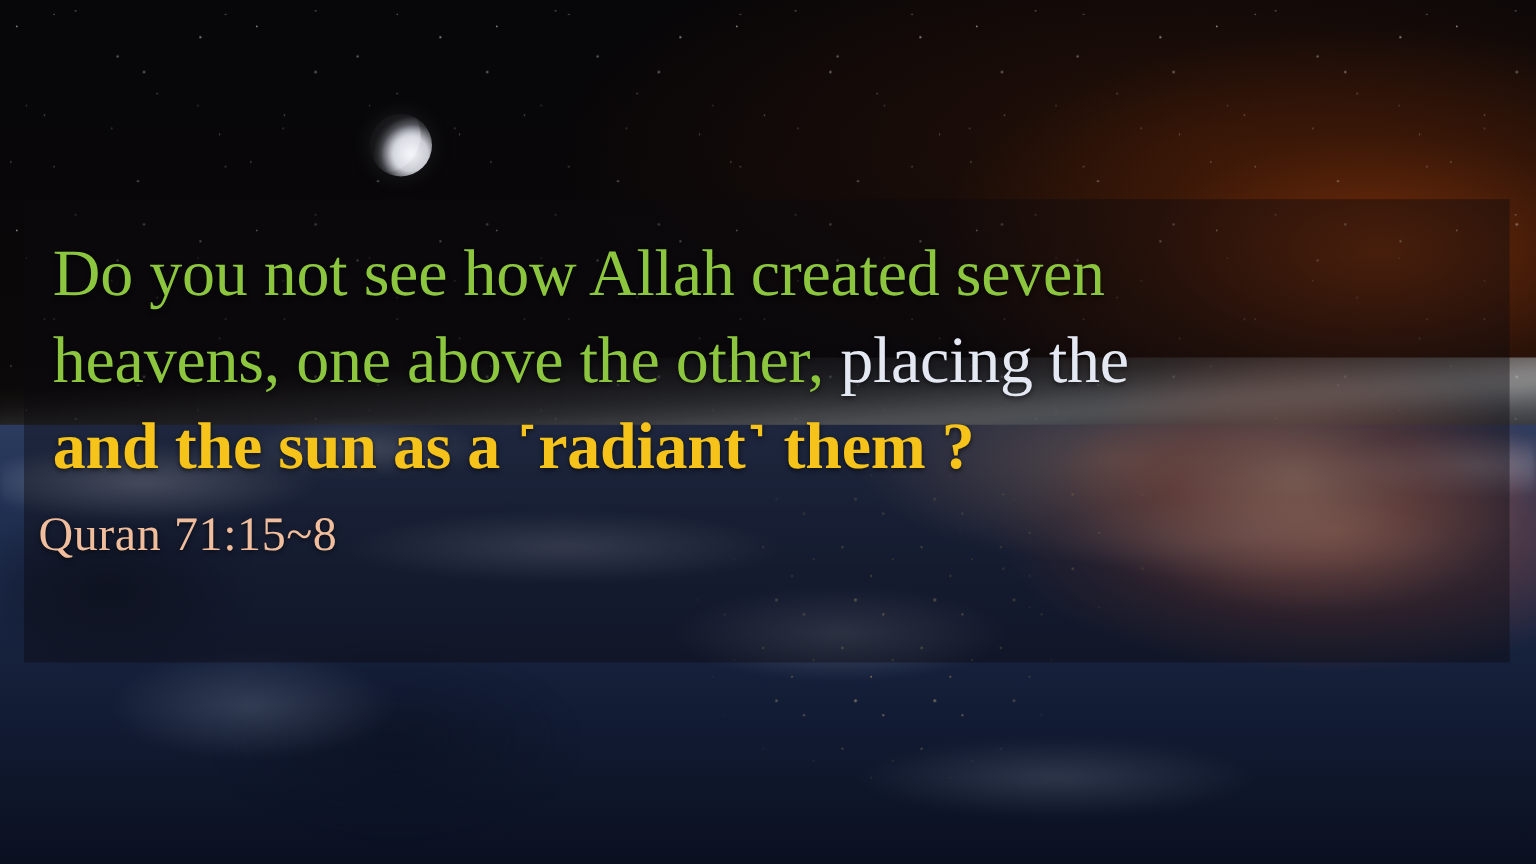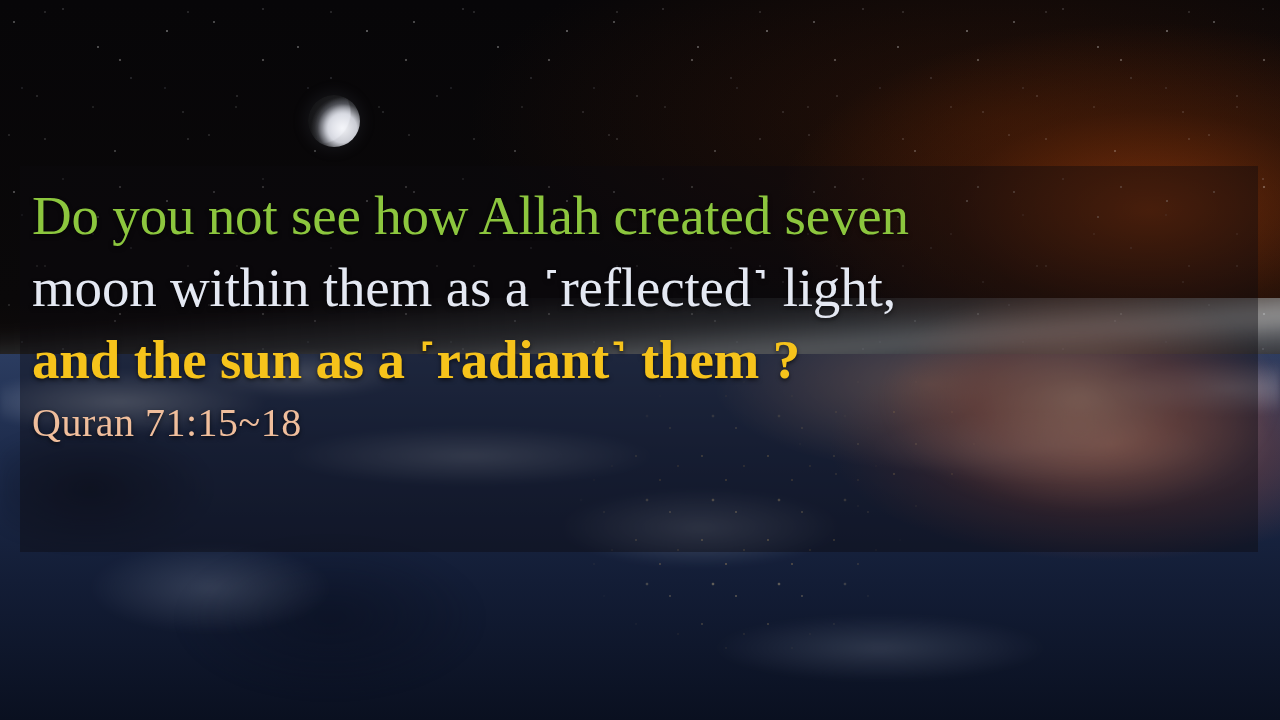--- a/index.html
+++ b/index.html
@@ -146,21 +146,21 @@
   }
 
   
   .panel{
     position:absolute;left:20px;top:166px;width:1238px;height:386px;
     background:rgba(12,10,14,.42);
     box-sizing:border-box;
     padding:14px 0 0 12px;
   }
   .verse{
-    margin:0;
+    margin:12px;
     font-size:55px;
     line-height:72px;
     letter-spacing:-.2px;
     font-weight:400;
     white-space:nowrap;
   }
   .ln{display:block;}
   .green{color:#8CC63E;text-shadow:0 2px 4px rgba(0,0,0,.55);}
   .white{color:#E4E8F2;text-shadow:0 2px 4px rgba(0,0,0,.55);}
   .gold{color:#F6C31B;font-weight:700;text-shadow:0 2px 4px rgba(0,0,0,.6);}
@@ -195,19 +195,19 @@
     <div class="land"></div>
     <div class="citylights"></div>
     <div class="citylights2"></div>
     <div class="clouds"></div>
     <div class="sunglow"></div>
   </div>
 
   <div class="panel">
     <p class="verse">
       <span class="ln"><span class="green">Do you not see how Allah created seven</span></span>
-      <span class="ln"><span class="white">moon within them as a ˹reflected˺ light,</span></span>
+      <span class="ln"><span class="green">heavens, one above the other,</span><span class="white"> placing the</span></span>
       <span class="ln"><span class="gold">and the sun as a ˹radiant˺ them ?</span></span>
     </p>
-    <span class="citation">Quran 71:15~18</span>
+    <span class="citation">Quran 71:15~8</span>
   </div>
 
 </div>
 
 </body></html>

